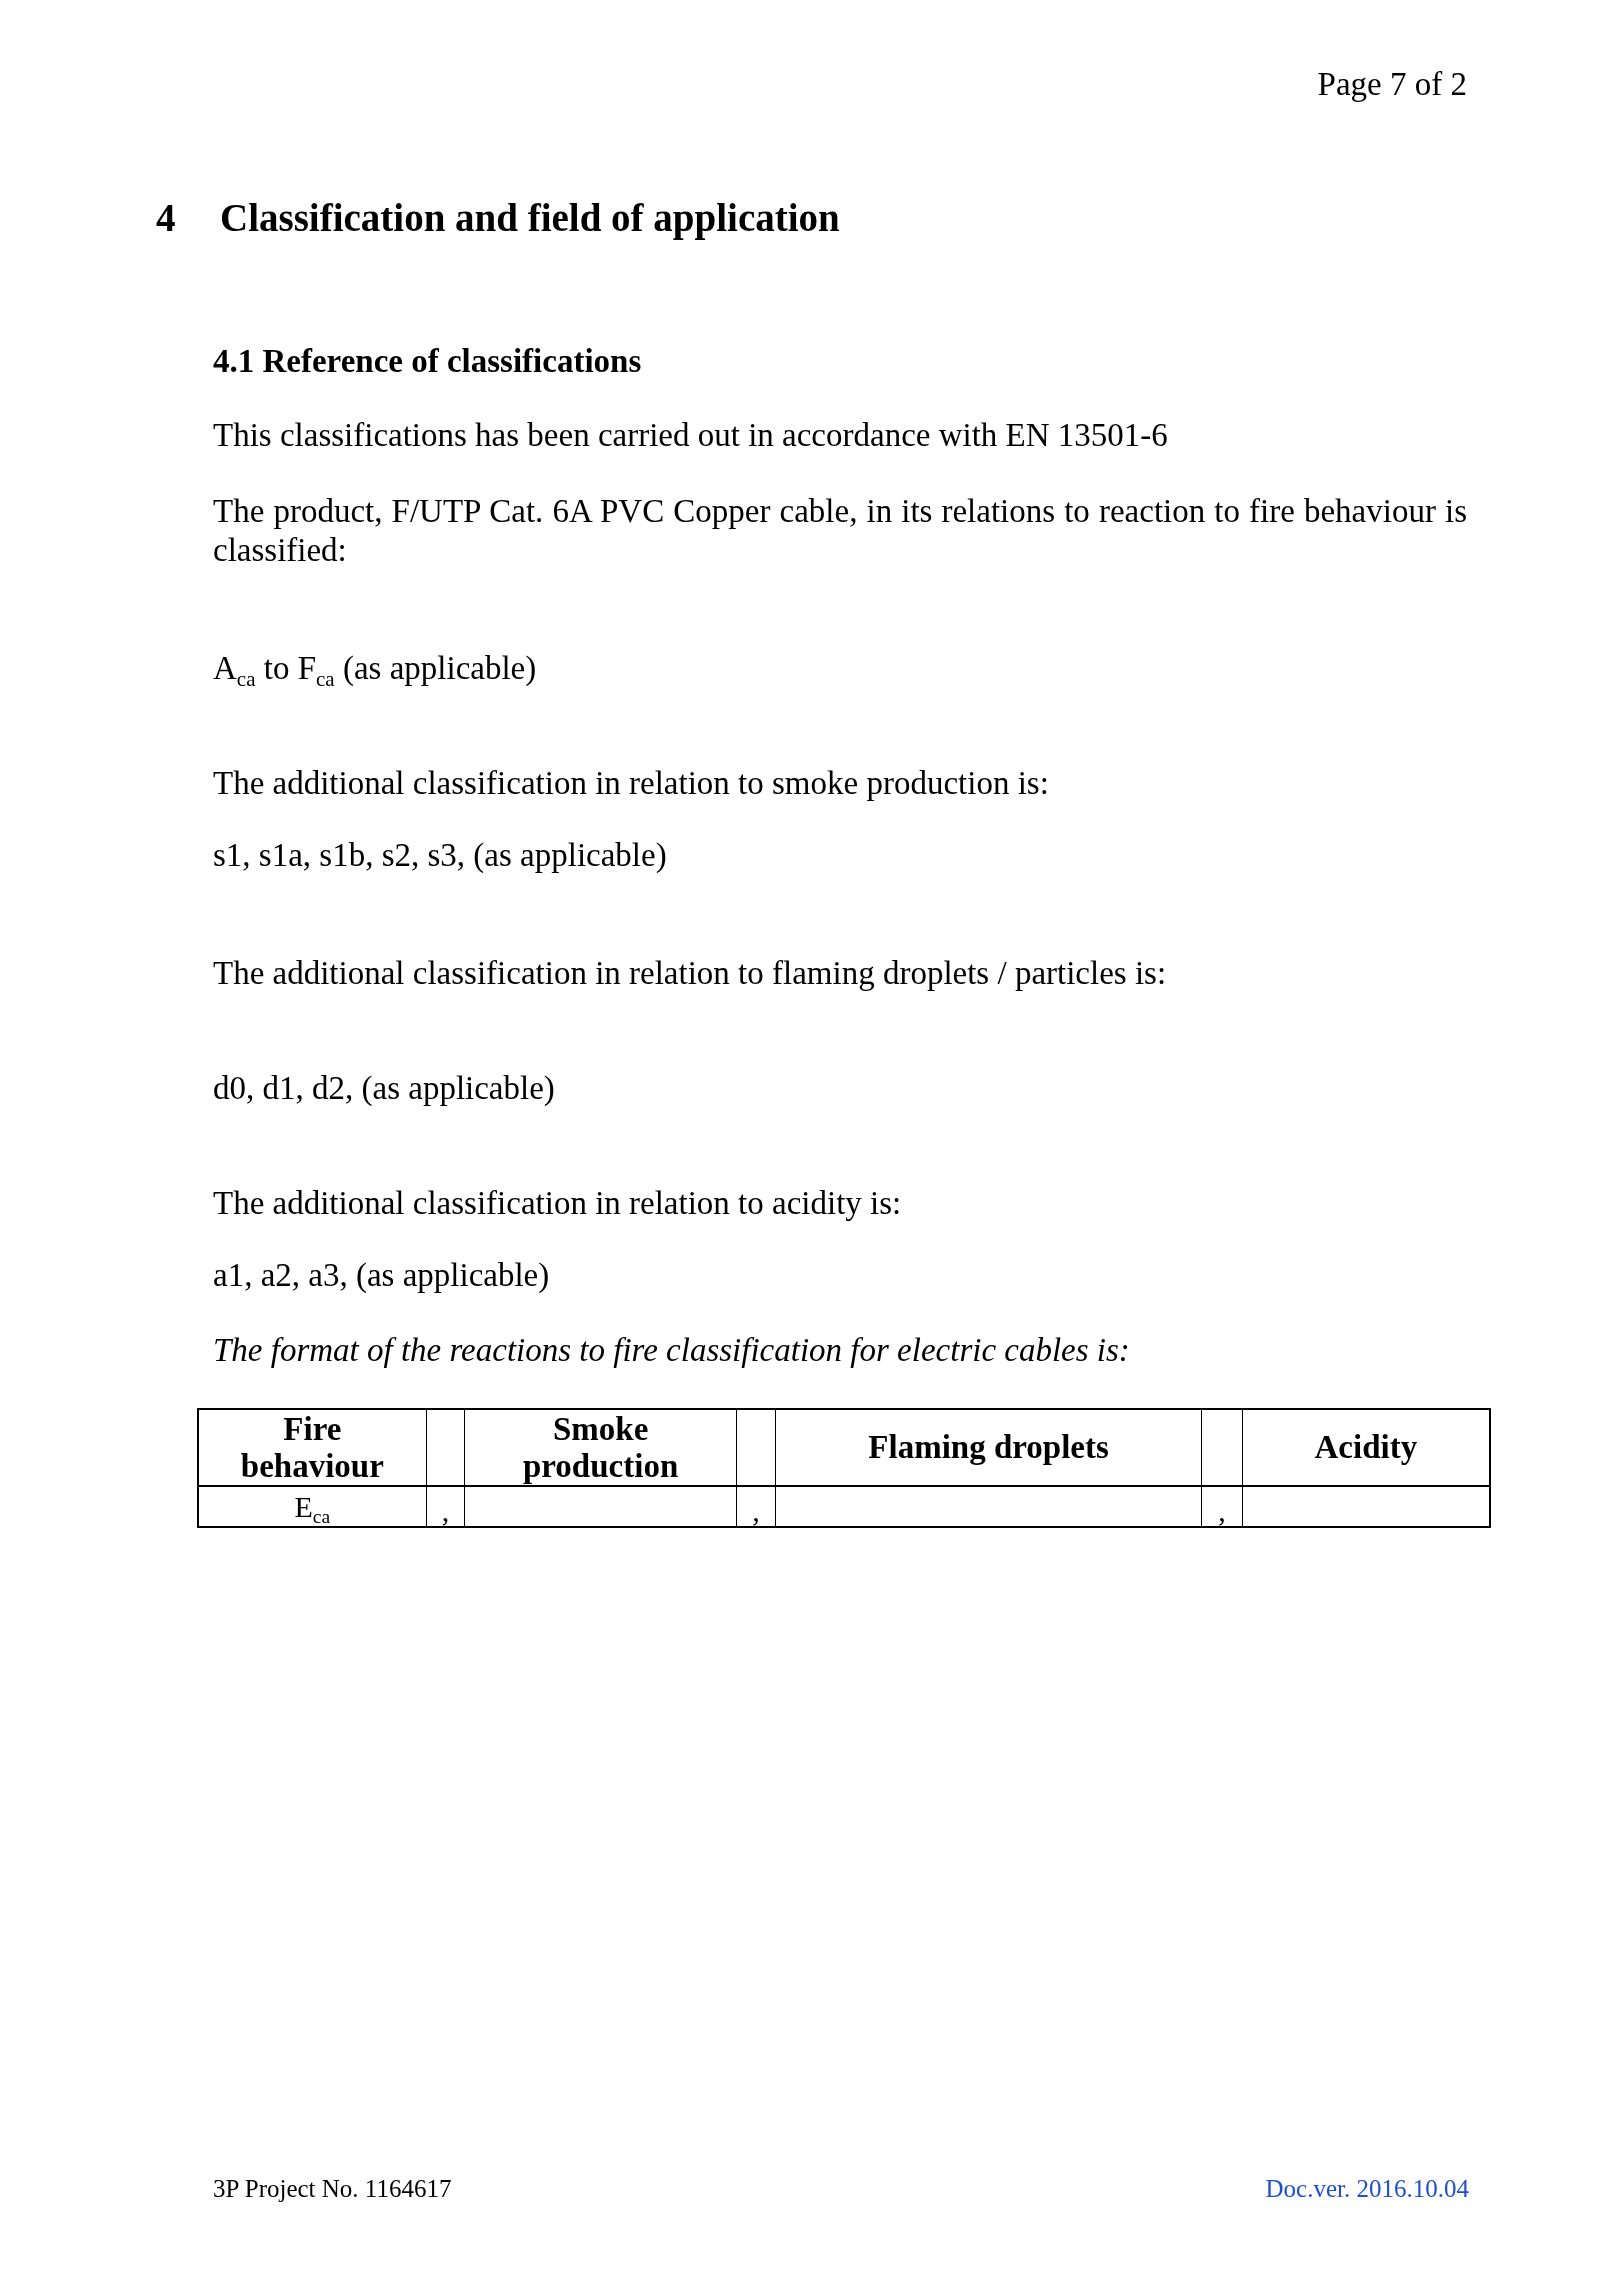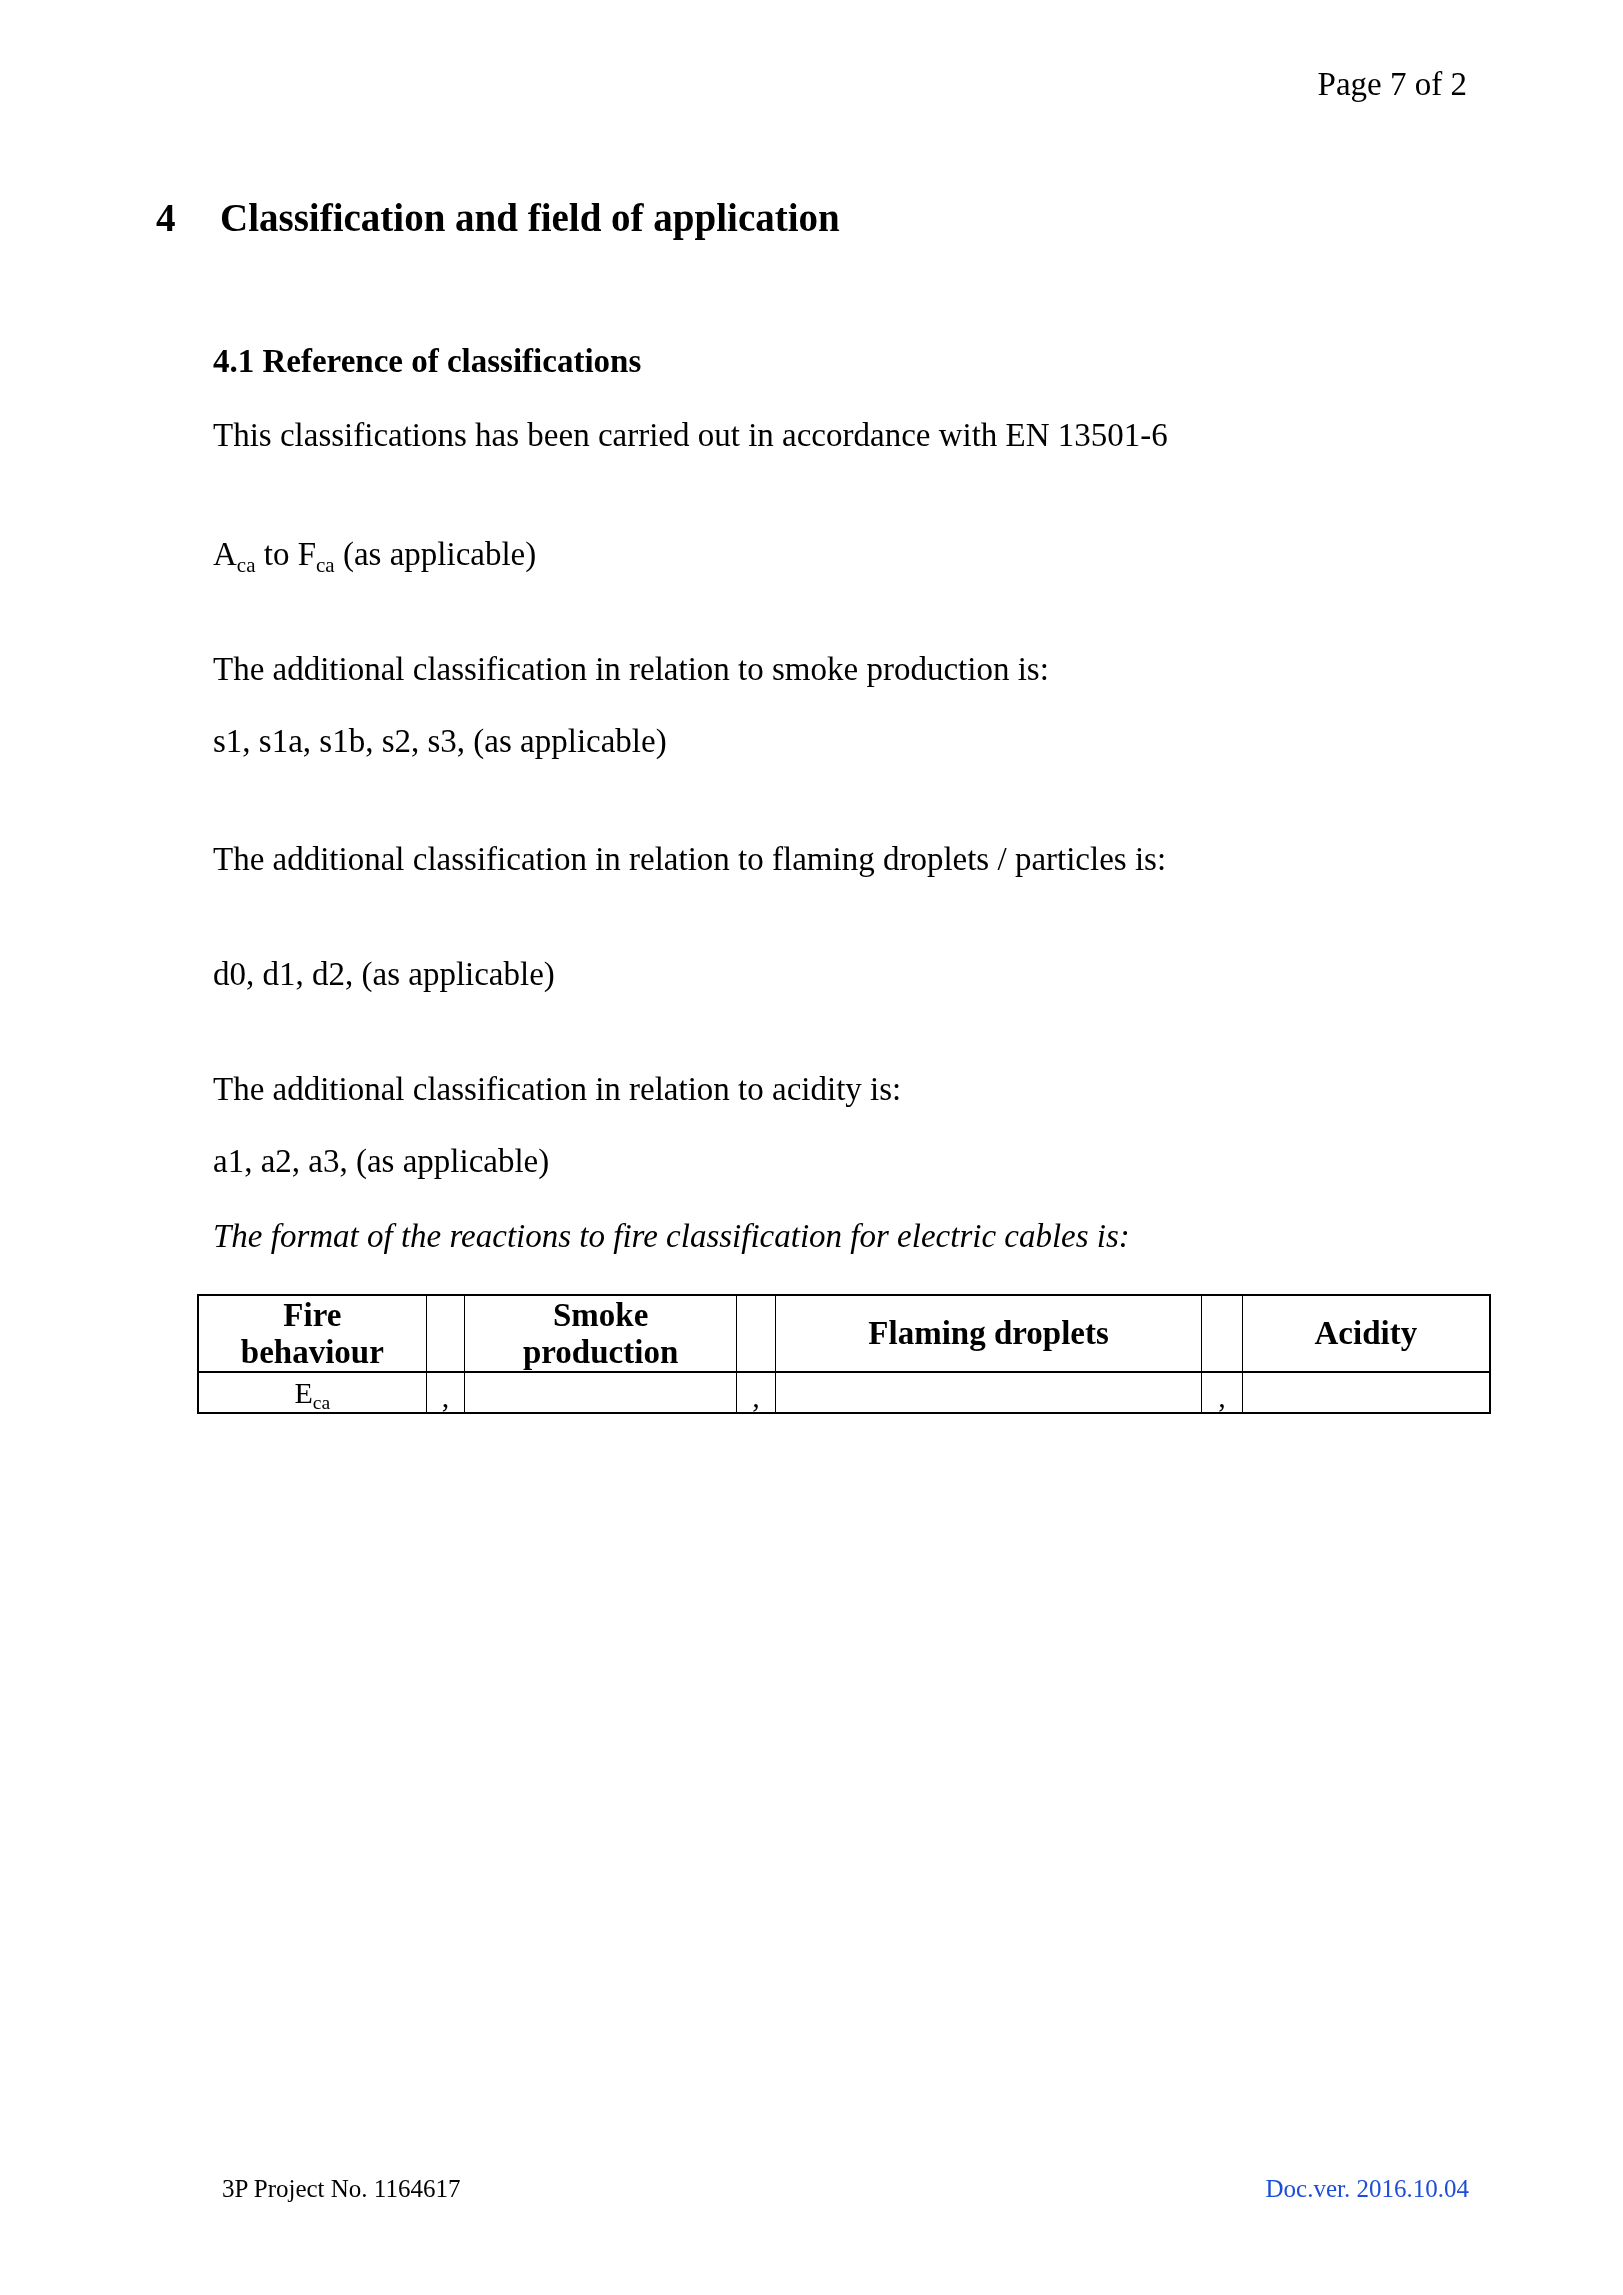--- a/index.html
+++ b/index.html
@@ -115,21 +115,21 @@
   .col-fire  { width: 229px; }
   .col-sep1  { width: 38px;  }
   .col-smoke { width: 272px; }
   .col-sep2  { width: 39px;  }
   .col-drop  { width: 426px; }
   .col-sep3  { width: 41px;  }
   .col-acid  { width: 247px; }
   .footer {
     position: absolute;
     top: 2174px;
-    left: 222px;
+    left: 213px;
     right: 154px;
     display: flex;
     justify-content: space-between;
     align-items: baseline;
     font-size: 25px;
     line-height: 30px;
   }
   .footer .doc-ver { color: #1d4ed8; }
 </style>
 </head>
@@ -144,20 +144,21 @@
     <span>Classification and field of application</span>
   </h1>
 
   <div class="content">
 
     <h2 class="mb53">4.1 Reference of classifications</h2>
 
     <p class="mb57">This classifications has been carried out in accordance with EN 13501-6</p>
 
 
+    <p class="mb55"><span class="jline">The product, F/UTP Cat. 6A PVC Copper cable, in its relations to reaction to fire behaviour is</span><span>classified:</span></p>
 
     <p class="mb50"><span>A</span><sub class="subsc">ca</sub><span> to F</span><sub class="subsc">ca</sub><span> (as applicable)</span></p>
 
     <p class="mb50">The additional classification in relation to smoke production is:</p>
 
     <p class="mb55">s1, s1a, s1b, s2, s3, (as applicable)</p>
 
     <p class="mb50">The additional classification in relation to flaming droplets / particles is:</p>
 
     <p class="mb50">d0, d1, d2, (as applicable)</p>

